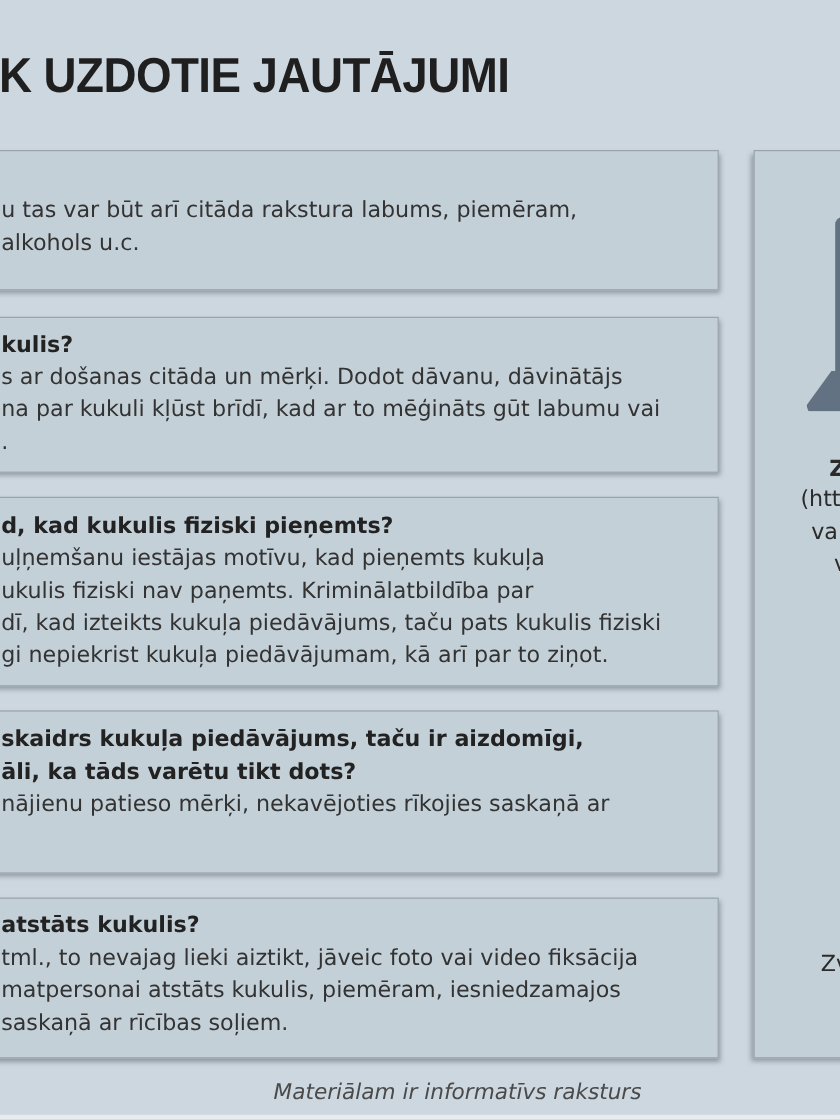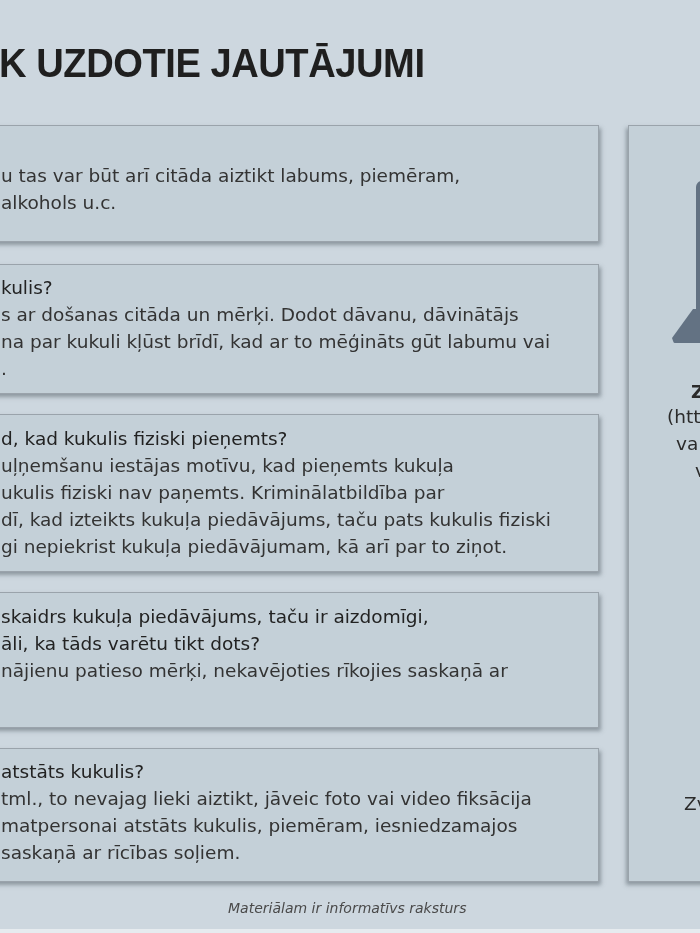--- a/index.html
+++ b/index.html
@@ -18,21 +18,21 @@
   .card {
     position:absolute; left:-20px; width:619px;
     background:#c4d0d8;
     border:1px solid #9aa3ab;
     box-shadow:2px 3px 4px rgba(90,100,110,0.55);
     box-sizing:border-box;
     padding:0 0 0 20px;
     font-size:18.5px; line-height:27px;
     white-space:nowrap; overflow:hidden;
   }
-  .card .q { font-weight:normal; color:#222; }
+  .card .q { font-weight:bold; color:#222; }
   .card .a { color:#333; }
   .line { display:block; }
   .side {
     position:absolute; left:628px; top:125px; width:90px; height:757px;
     background:#c4d0d8; border:1px solid #9aa3ab; box-sizing:border-box;
     box-shadow:-2px 3px 4px rgba(90,100,110,0.55);
     overflow:hidden;
   }
   .side .screen {
     position:absolute; left:67px; top:55px; width:30px; height:135px;
@@ -41,31 +41,31 @@
   .side .base {
     position:absolute; left:43px; top:183px; width:60px; height:34px;
     background:#637283; clip-path:polygon(35% 0,100% 0,100% 100%,3% 100%,0 85%);
     border-radius:3px;
   }
   .side .txt {
     position:absolute; left:58px; width:60px; font-size:18.5px; line-height:27px; color:#2b2b2b; white-space:nowrap;
   }
   .side .bold { font-weight:bold; }
   .footer {
-    position:absolute; left:228px; top:900px; font-size:14px; font-style:italic; color:#4a4a4a; white-space:nowrap;
+    position:absolute; left:228px; top:900px; font-size:18px; font-style:italic; color:#4a4a4a; white-space:nowrap;
   }
   .bottom-strip { position:absolute; left:0; top:929px; width:700px; height:4px; background:#e6ebef; }
 </style>
 </head>
 <body>
 
 <div class="title">ĀK UZDOTIE JAUTĀJUMI</div>
 
 <div class="card" style="top:125px;height:117px;padding-top:36px;">
-  <span class="line a">u tas var būt arī citāda aiztikt labums, piemēram,</span>
+  <span class="line a">u tas var būt arī citāda rakstura labums, piemēram,</span>
   <span class="line a">alkohols u.c.</span>
 </div>
 
 <div class="card" style="top:264px;height:130px;padding-top:9px;">
   <span class="line q">kulis?</span>
   <span class="line a">s ar došanas citāda un mērķi. Dodot dāvanu, dāvinātājs</span>
   <span class="line a">na par kukuli kļūst brīdī, kad ar to mēģināts gūt labumu vai</span>
   <span class="line a">.</span>
 </div>
 

